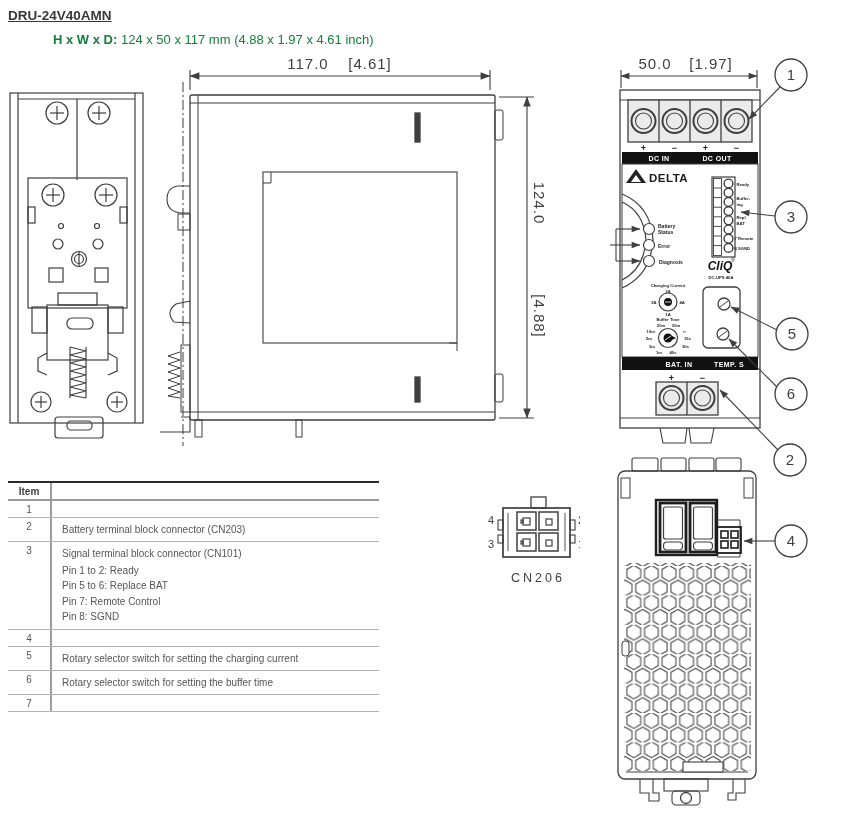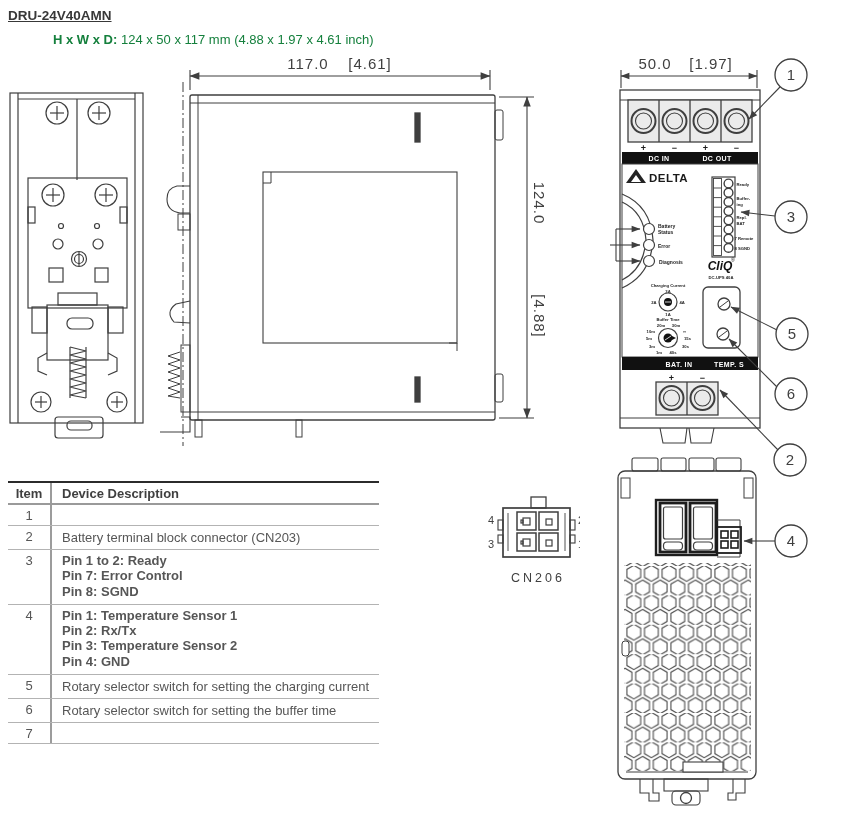--- a/index.html
+++ b/index.html
@@ -12,28 +12,28 @@
   svg{position:absolute;display:block;}
   svg text{font-family:"Liberation Sans",sans-serif;}
   .dimtxt{font-size:15px;letter-spacing:1px;fill:#3f3f3f;}
   .callout{font-size:15px;fill:#3f3f3f;}
   .bandtxt{font-size:7px;font-weight:bold;fill:#ffffff;letter-spacing:.4px;}
   .tiny{font-size:5px;font-weight:bold;fill:#1c1c1c;}
   .micro{font-size:4.2px;font-weight:bold;fill:#1c1c1c;}
   .pm{font-size:9px;font-weight:bold;fill:#1c1c1c;}
   
   .tbl{position:absolute;left:8px;top:481px;width:371px;border-top:2px solid #2b2b2b;
-       font-size:13px;color:#565656;}
+       font-size:10px;color:#565656;}
   .trow{display:flex;border-bottom:1px solid #b3b3b3;}
   .trow.head{border-bottom:2px solid #9a9a9a;color:#3f3f3f;font-weight:bold;}
   .c-item{width:42px;flex:0 0 42px;border-right:2px solid #9c9c9c;text-align:center;
           padding:3px 0 2px 0;}
   .c-desc{flex:1;padding:3px 4px 2px 10px;}
   .c-desc .main{line-height:18px;}
-  .pins{line-height:15.3px;padding-bottom:3px;font-weight:bold;}
+  .pins{line-height:15.3px;padding-bottom:3px;}
 </style>
 </head>
 <body>
 
 <div class="sheet">
 
   <div class="hdr-title">DRU-24V40AMN</div>
   <div class="hdr-sub">
     <b>H x W x D:</b>
     <span>124 x 50 x 117 mm (4.88 x 1.97 x 4.61 inch)</span>
@@ -440,50 +440,45 @@
     <line x1="775" y1="541" x2="744" y2="541" stroke="#3f3f3f" stroke-width="1.1" marker-end="url(#ahB)"></line>
     <g>
       <circle cx="791" cy="541" r="16" fill="#fff" stroke="#3f3f3f" stroke-width="1.3"></circle>
       <text class="callout" x="791" y="546" text-anchor="middle">4</text>
     </g>
   </svg>
 
   <div class="tbl">
     <div class="trow head">
       <div class="c-item">Item</div>
-      <div class="c-desc">Device Description</div>
     </div>
     <div class="trow">
       <div class="c-item">1</div>
     </div>
     <div class="trow">
       <div class="c-item">2</div>
       <div class="c-desc">
           <div class="main">Battery terminal block connector (CN203)</div>
         </div>
     </div>
     <div class="trow">
       <div class="c-item">3</div>
       <div class="c-desc">
+        <div class="main">Signal terminal block connector (CN101)</div>
         <div class="pins">
           <div>Pin 1 to 2: Ready</div>
-          <div>Pin 7: Error Control</div>
+          <div>Pin 5 to 6: Replace BAT</div>
+          <div>Pin 7: Remote Control</div>
           <div>Pin 8: SGND</div>
         </div>
       </div>
     </div>
     <div class="trow">
       <div class="c-item">4</div>
       <div class="c-desc">
-        <div class="pins">
-          <div>Pin 1: Temperature Sensor 1</div>
-          <div>Pin 2: Rx/Tx</div>
-          <div>Pin 3: Temperature Sensor 2</div>
-          <div>Pin 4: GND</div>
-        </div>
       </div>
     </div>
     <div class="trow">
       <div class="c-item">5</div>
       <div class="c-desc">
           <div class="main">Rotary selector switch for setting the charging current</div>
         </div>
     </div>
     <div class="trow">
       <div class="c-item">6</div>

